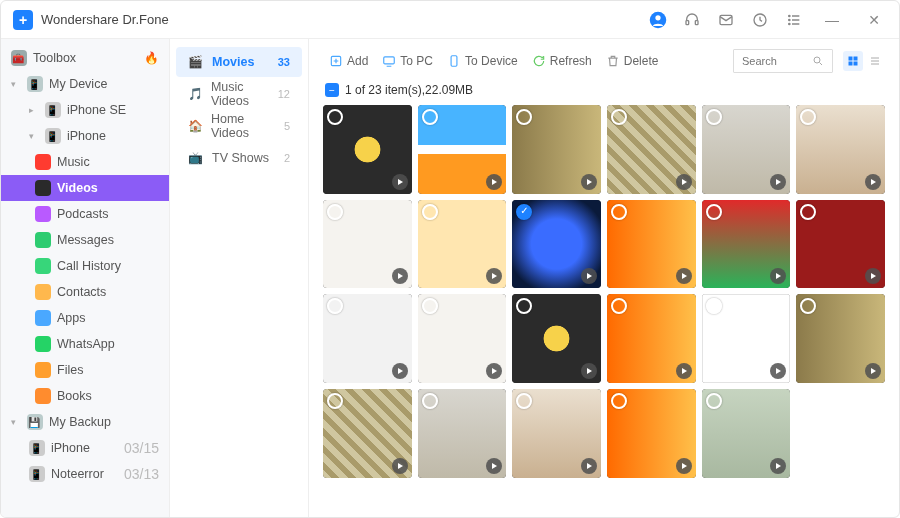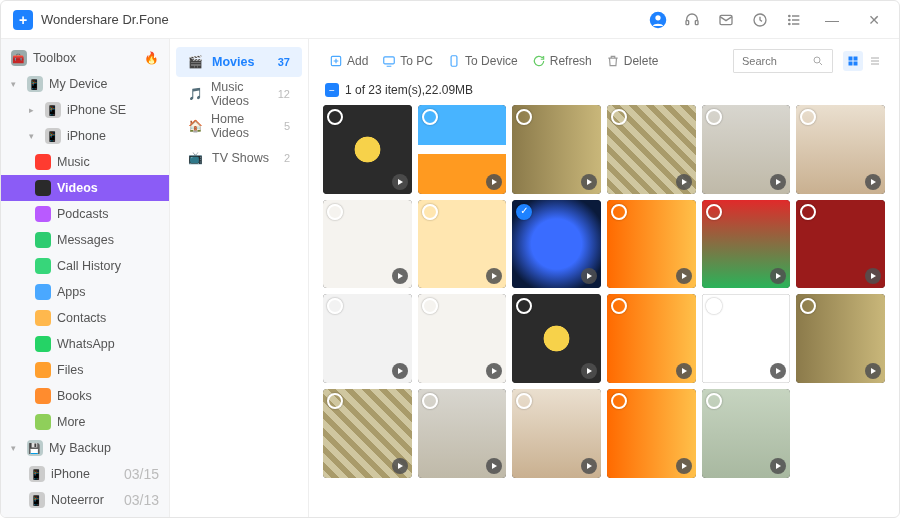--- a/index.html
+++ b/index.html
@@ -154,42 +154,38 @@
         </div>
         <div class="nav-row sub2">
           <span class="ico" style="background:#2ecc71"></span>
           <span class="label">Messages</span>
         </div>
         <div class="nav-row sub2">
           <span class="ico" style="background:#37d67a"></span>
           <span class="label">Call History</span>
         </div>
         <div class="nav-row sub2">
+          <span class="ico" style="background:#ffb84d"></span>
+          <span class="label">Contacts</span>
+        </div>
+        <div class="nav-row sub2">
           <span class="ico" style="background:#4aa8ff"></span>
           <span class="label">Apps</span>
         </div>
         <div class="nav-row sub2">
-          <span class="ico" style="background:#ffb84d"></span>
-          <span class="label">Contacts</span>
-        </div>
-        <div class="nav-row sub2">
           <span class="ico" style="background:#25d366"></span>
           <span class="label">WhatsApp</span>
         </div>
         <div class="nav-row sub2">
           <span class="ico" style="background:#ff9f2e"></span>
           <span class="label">Files</span>
         </div>
         <div class="nav-row sub2">
           <span class="ico" style="background:#ff8c2e"></span>
           <span class="label">Books</span>
-        </div>
-        <div class="nav-row sub2">
-          <span class="ico" style="background:#8fcf5a"></span>
-          <span class="label">More</span>
         </div>
       </div>
     <div class="nav-row root">
       <span class="chev">▾</span>
       <span class="ico" style="background:#bcc">💾</span>
       <span class="label">My Backup</span>
     </div>
     <div id="backups">
         <div class="nav-row sub1">
           <span class="ico" style="background:#ccc">📱</span>
@@ -202,21 +198,21 @@
           <span class="date">03/13</span>
         </div>
       </div>
   </div>
 
   <div class="mid">
     <div id="cats">
         <div class="mid-row active">
           <span class="mico">🎬</span>
           <span>Movies</span>
-          <span class="count">37</span>
+          <span class="count">33</span>
         </div>
         <div class="mid-row">
           <span class="mico">🎵</span>
           <span>Music Videos</span>
           <span class="count">12</span>
         </div>
         <div class="mid-row">
           <span class="mico">🏠</span>
           <span>Home Videos</span>
           <span class="count">5</span>

